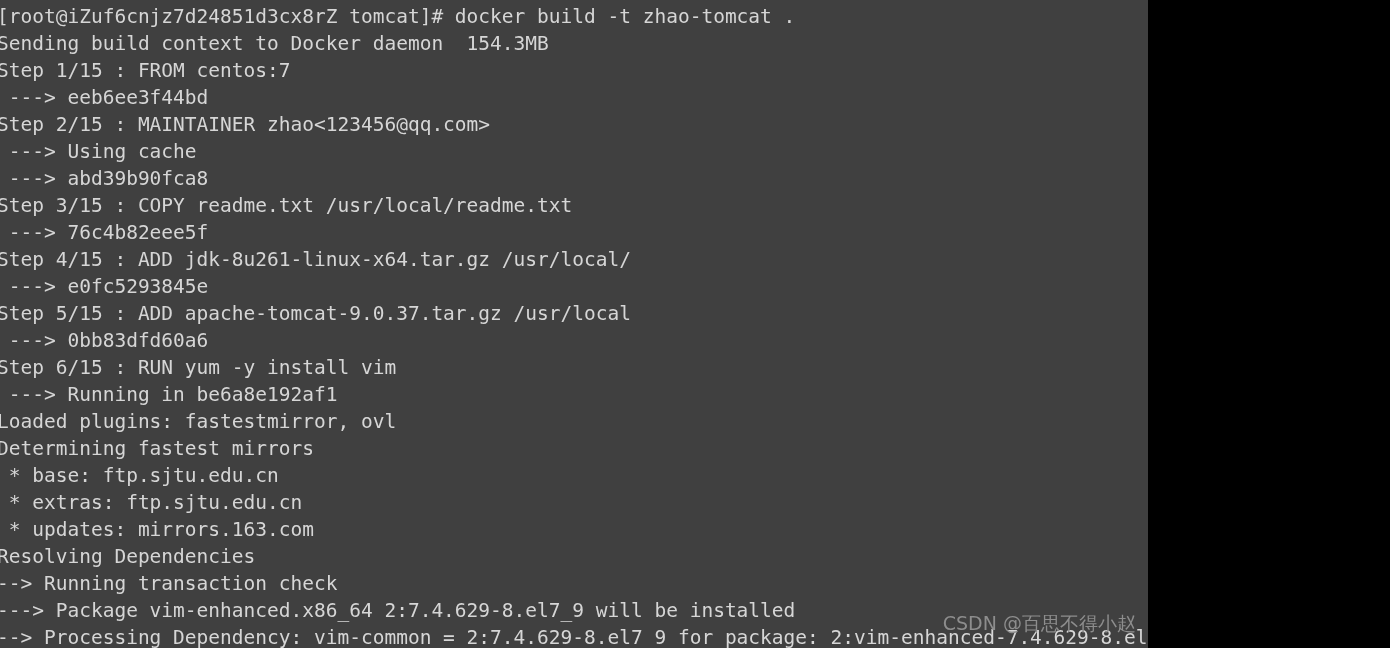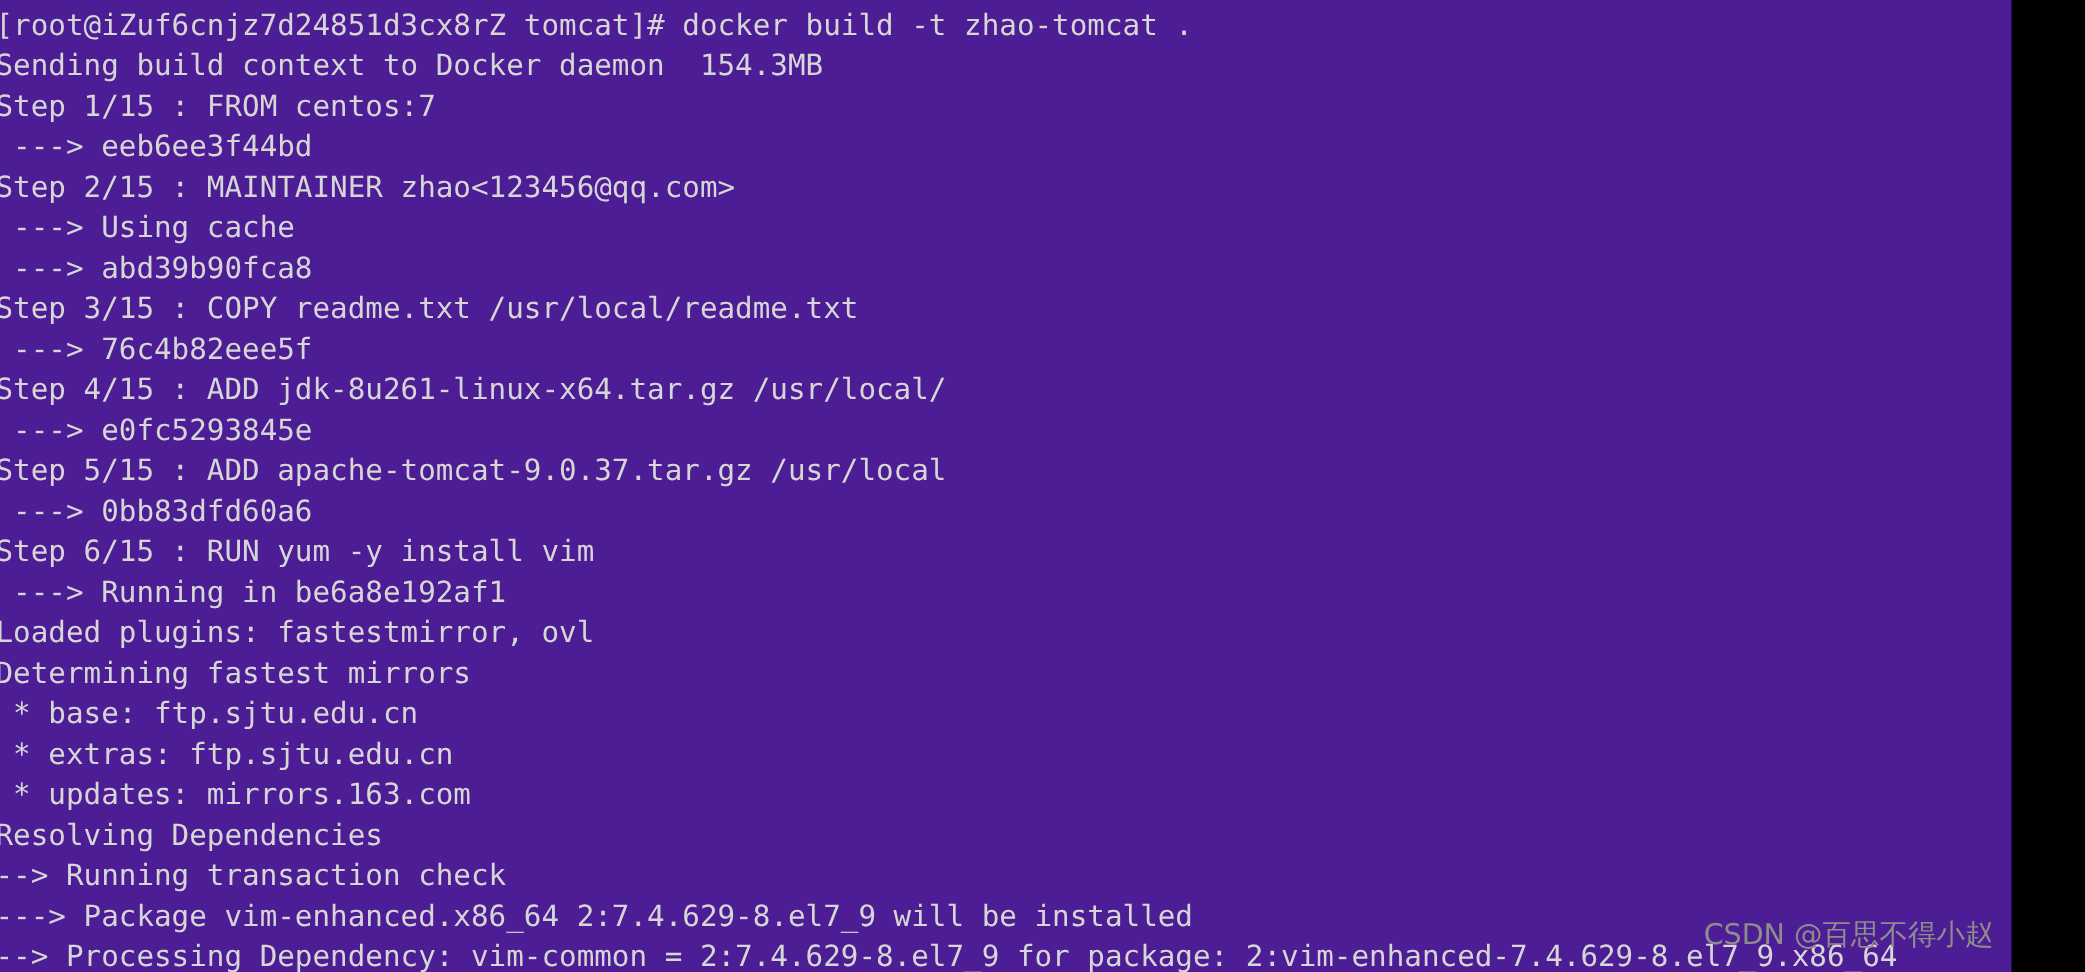--- a/index.html
+++ b/index.html
@@ -12,23 +12,23 @@
     height: 648px;
     overflow: hidden;
     position: relative;
     font-family: "DejaVu Sans Mono", "Liberation Mono", monospace;
   }
 
   #terminal {
     position: absolute;
     top: 0;
     left: 0;
-    width: 1341px;
+    width: 1148px;
     height: 648px;
-    background: #4c1d95;
+    background: #404040;
     overflow: hidden;
   }
 
   #terminal-screen {
     position: absolute;
     
     left: -3px;
     top: 3px;
     width: 1400px;
   }

